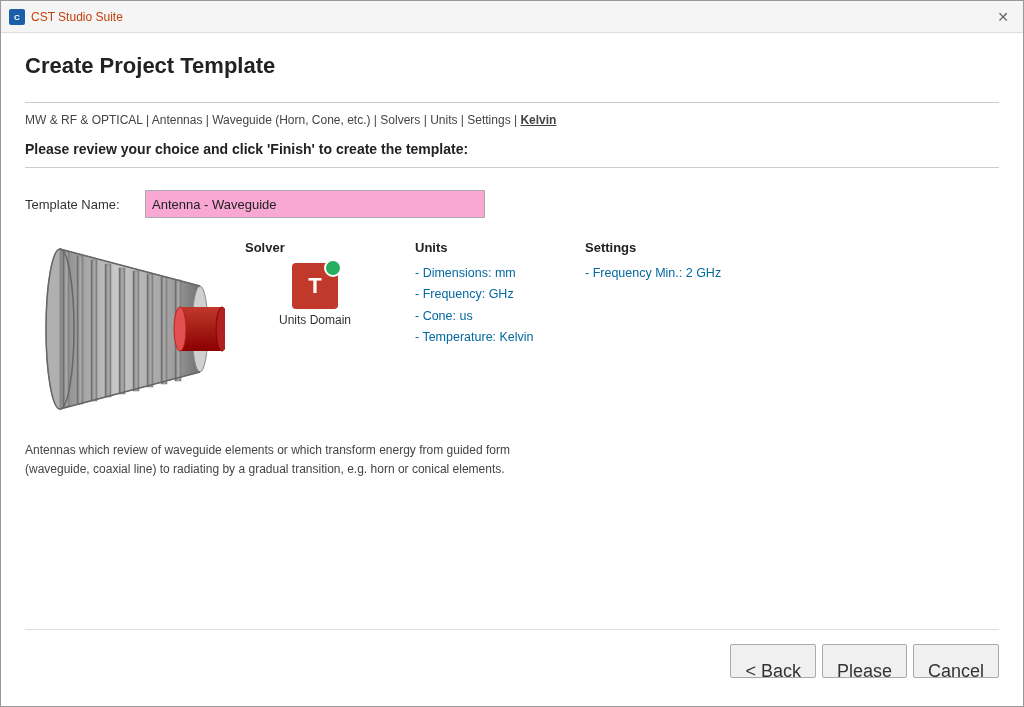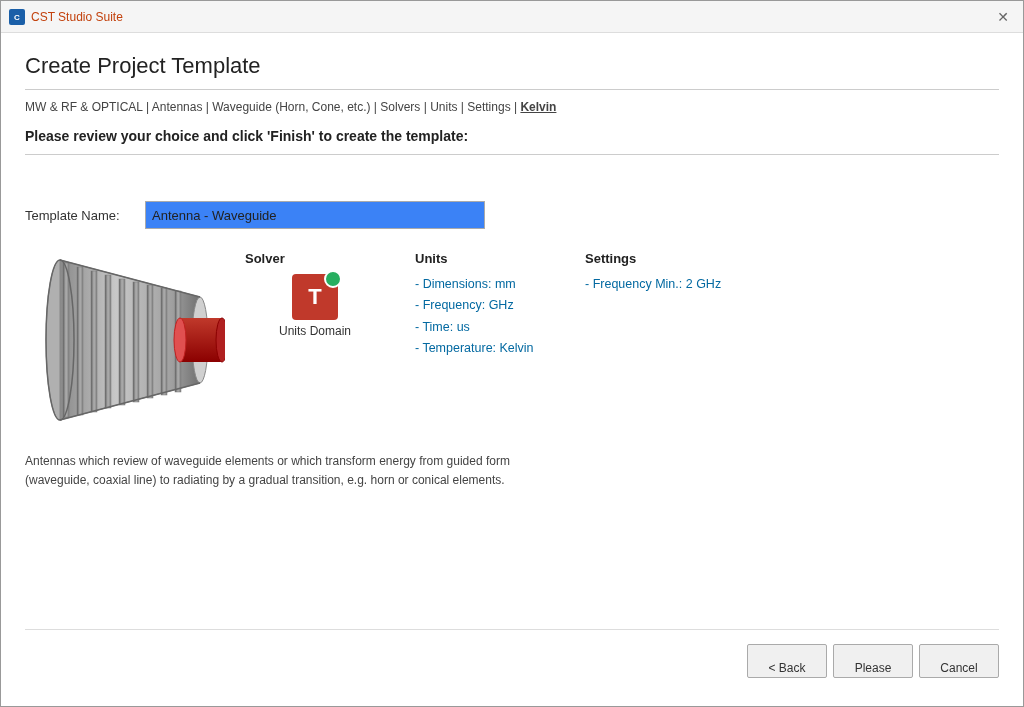--- a/index.html
+++ b/index.html
@@ -67,66 +67,66 @@
     }
     .content {
       flex: 1;
       padding: 20px 24px;
       display: flex;
       flex-direction: column;
       overflow: hidden;
     }
     .page-title {
       font-size: 22px;
-      font-weight: 400;
+      font-weight: 700;
       color: #222;
-      margin-bottom: 10px;
+      margin-bottom: 23px;
     }
     .divider {
       height: 1px;
       background: #ccc;
       margin-bottom: 10px;
     }
     .breadcrumb {
       font-size: 12px;
       color: #444;
       margin-bottom: 14px;
     }
     .breadcrumb span.active {
       font-weight: bold;
       text-decoration: underline;
     }
     .instruction {
       font-size: 14px;
       font-weight: bold;
       color: #222;
-      margin-bottom: 24px;
+      margin-bottom: 16px;
       padding-bottom: 10px;
       border-bottom: 1px solid #ccc;
     }
     .template-name-row {
       display: flex;
       align-items: center;
       margin-bottom: 16px;
-      margin-top: 22px;
+      margin-top: 6px;
     }
     .template-name-label {
       font-size: 13px;
       color: #333;
       width: 120px;
       flex-shrink: 0;
     }
     .template-name-input {
       width: 340px;
       height: 28px;
       border: 1px solid #aaa;
       padding: 0 6px;
       font-size: 13px;
       color: #222;
-      background: #3b82f6;
+      background: #f9a8d4;
     }
     .main-info-area {
       display: flex;
       align-items: flex-start;
       gap: 20px;
       margin-bottom: 18px;
     }
     
     .antenna-illustration {
       width: 200px;
@@ -203,21 +203,21 @@
       align-items: center;
       gap: 6px;
       padding: 14px 0 8px;
       border-top: 1px solid #ddd;
     }
     .footer-btn {
       min-width: 80px;
       height: 30px;
       border: 1px solid #aaa;
       background: #f0f0f0;
-      font-size: 12px;
+      font-size: 18px;
       color: #333;
       cursor: pointer;
       padding: 16px 14px;
       border-radius: 2px;
     }
   </style>
 </head>
 <body>
 
 <div class="window">
@@ -322,21 +322,21 @@
             </div>
             <span class="solver-name">Units Domain</span>
           </div>
         </div>
 
         <div class="info-col">
           <div class="info-col-header">Units</div>
           <ul class="info-list">
             <li>- Dimensions: mm</li>
             <li>- Frequency: GHz</li>
-            <li>- Time: us</li>
+            <li>- Cone: us</li>
             <li>- Temperature: Kelvin</li>
           </ul>
         </div>
 
         <div class="info-col">
           <div class="info-col-header">Settings</div>
           <ul class="info-list">
             <li>- Frequency Min.: 2 GHz</li>
           </ul>
         </div>

